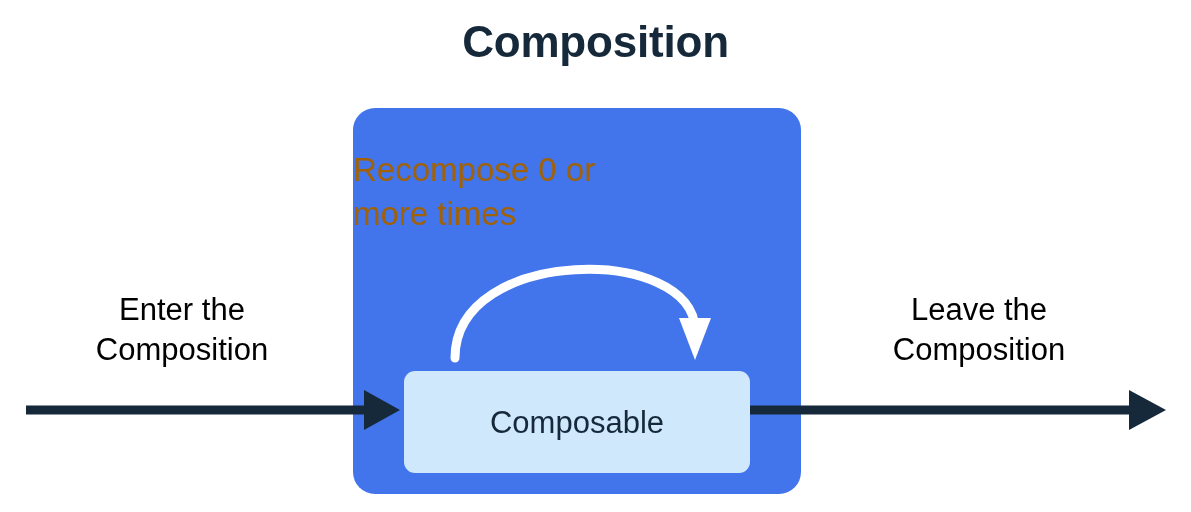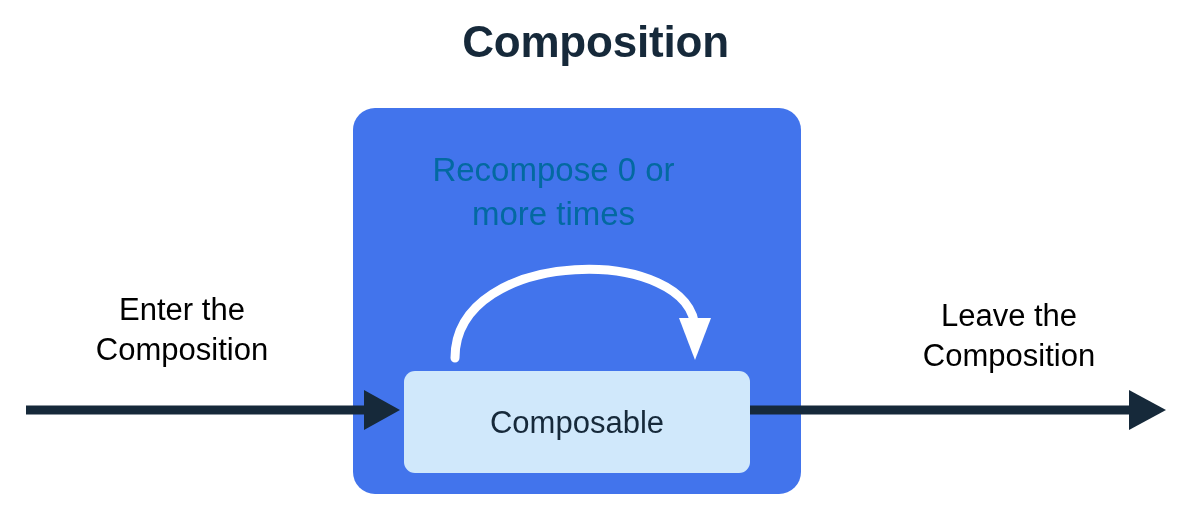--- a/index.html
+++ b/index.html
@@ -43,24 +43,24 @@
     background: #4274ec;
     border-radius: 22px;
   }
 
   
   .recompose-caption {
     position: absolute;
     left: 353px;
     top: 148px;
     width: 401px;
-    text-align: center;
+    text-align: left;
     font-size: 33px;
     font-weight: 400;
-    color: #0369a1;
+    color: #a16207;
     line-height: 1.32;
     white-space: pre-line;
   }
 
   
   .composable-box {
     position: absolute;
     left: 404px;
     top: 371px;
     width: 346px;
@@ -83,21 +83,21 @@
     position: absolute;
     width: 320px;
     text-align: center;
     font-size: 31px;
     font-weight: 400;
     color: #000000;
     line-height: 1.28;
     white-space: pre-line;
   }
   .side-label.enter { left: 22px;  top: 290px; }
-  .side-label.leave { left: 849px; top: 290px; margin-top: 6px; }
+  .side-label.leave { left: 819px; top: 290px; }
 
   
   .overlay {
     position: absolute;
     left: 0;
     top: 0;
     width: 1191px;
     height: 512px;
     pointer-events: none;
   }

